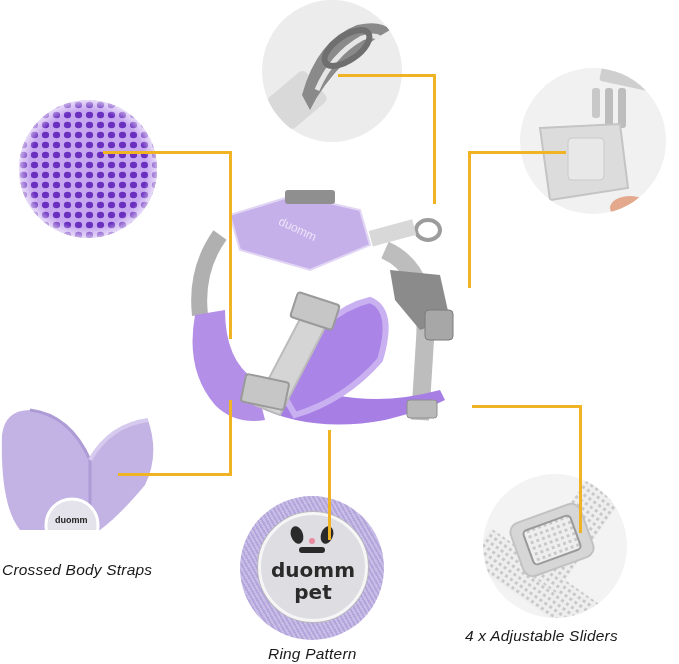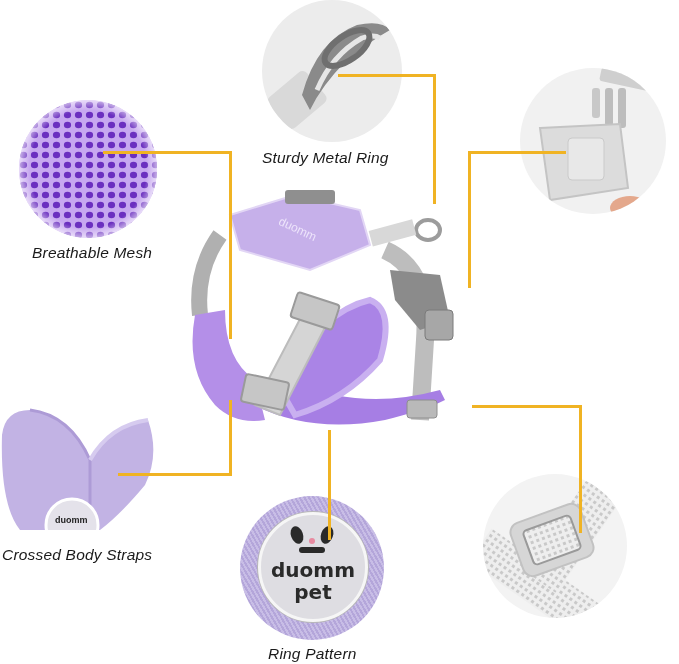--- a/index.html
+++ b/index.html
@@ -25,31 +25,29 @@
         </pattern>
         <radialGradient id="meshfade" cx="50%" cy="50%" r="50%">
           <stop offset="85%" stop-color="#fff" stop-opacity="0"></stop>
           <stop offset="100%" stop-color="#fff" stop-opacity="0.6"></stop>
         </radialGradient>
       </defs>
       <circle cx="70" cy="69" r="69" fill="url(#meshpat)"></circle>
       <circle cx="70" cy="69" r="69" fill="url(#meshfade)"></circle>
     </svg>
   </div>
-  <div class="label" style="left:32px;top:244px;">Breathable Mesh</div>
 
   <div class="circle" style="left:262px;top:0px;width:140px;height:142px;background:#ececec;">
     <svg width="140" height="142" viewBox="0 0 140 142">
       <rect x="10" y="80" width="50" height="40" rx="6" fill="#d9d9d9" transform="rotate(-40 35 100)"></rect>
       <path d="M40 95 Q55 40 95 25 Q120 20 128 30 Q110 40 85 60 Q60 85 48 110 Z" fill="#8a8a8a"></path>
       <path d="M55 90 Q70 55 100 38 Q112 34 118 38" stroke="#e6e6e6" stroke-width="5" fill="none"></path>
       <ellipse cx="85" cy="48" rx="26" ry="12" fill="none" stroke="#6f6f6f" stroke-width="6" transform="rotate(-35 85 48)"></ellipse>
     </svg>
   </div>
-  <div class="label" style="left:262px;top:149px;">Sturdy Metal Ring</div>
 
   <div class="circle" style="left:520px;top:68px;width:146px;height:146px;background:#f1f1f1;">
     <svg width="146" height="146" viewBox="0 0 146 146">
       <rect x="80" y="4" width="50" height="14" rx="3" fill="#cfcfcf" transform="rotate(12 105 11)"></rect>
       <rect x="85" y="20" width="8" height="38" rx="3" fill="#bdbdbd"></rect>
       <rect x="98" y="20" width="8" height="40" rx="3" fill="#bdbdbd"></rect>
       <rect x="72" y="20" width="8" height="30" rx="3" fill="#c8c8c8"></rect>
       <path d="M20 60 L100 56 L108 120 L30 132 Z" fill="#dcdcdc" stroke="#c4c4c4" stroke-width="2"></path>
       <rect x="48" y="70" width="36" height="42" rx="4" fill="#e8e8e8" stroke="#cacaca"></rect>
       <ellipse cx="110" cy="140" rx="20" ry="12" fill="#e4a88c"></ellipse>
@@ -89,21 +87,21 @@
 
   <div style="position:absolute;left:0;top:405px;width:165px;height:125px;overflow:hidden;">
     <svg width="165" height="125" viewBox="0 0 165 125">
       <path d="M2 30 Q5 5 30 5 Q70 10 90 55 Q110 20 148 15 Q160 50 145 80 Q120 110 100 125 L20 125 Q0 100 2 30 Z" fill="#c2b3e4"></path>
       <path d="M30 5 Q70 10 90 55 L90 125" stroke="#ad9bd6" stroke-width="3" fill="none"></path>
       <path d="M90 55 Q110 20 148 15" stroke="#d6cbef" stroke-width="4" fill="none"></path>
       <circle cx="72" cy="120" r="26" fill="#e4e2ea" stroke="#ffffff" stroke-width="3"></circle>
       <text x="55" y="118" font-family="Liberation Sans, sans-serif" font-weight="bold" font-size="9" fill="#222">duomm</text>
     </svg>
   </div>
-  <div class="label" style="left:2px;top:546px;">Crossed Body Straps</div>
+  <div class="label" style="left:2px;top:561px;">Crossed Body Straps</div>
 
   <div class="circle" style="left:240px;top:496px;width:144px;height:144px;background:repeating-linear-gradient(60deg,#c8bde6 0 2px,#b4a6da 2px 4px);">
     <div style="position:absolute;left:18px;top:16px;width:104px;height:104px;border-radius:50%;background:#dedde2;border:3px solid #f6f6f6;box-shadow:0 0 0 1px #b8b8b8;">
       <svg width="104" height="104" viewBox="0 0 104 104" style="position:absolute;left:0;top:0;">
         <ellipse cx="36" cy="20" rx="6" ry="9" fill="#2a2a2a" transform="rotate(-20 36 20)"></ellipse>
         <ellipse cx="66" cy="20" rx="6" ry="9" fill="#2a2a2a" transform="rotate(20 66 20)"></ellipse>
         <circle cx="51" cy="26" r="3" fill="#e88aa0"></circle>
         <rect x="38" y="32" width="26" height="6" rx="3" fill="#2a2a2a"></rect>
         <text x="52" y="62" text-anchor="middle" font-family="DejaVu Sans, sans-serif" font-weight="bold" font-size="20" fill="#2a2a2a">duomm</text>
         <text x="52" y="84" text-anchor="middle" font-family="DejaVu Sans, sans-serif" font-weight="bold" font-size="20" fill="#2a2a2a">pet</text>
@@ -119,20 +117,21 @@
           <rect width="6" height="6" fill="#eeeeee"></rect>
           <rect width="3" height="3" fill="#c9c9c9"></rect>
         </pattern>
       </defs>
       <rect x="10" y="10" width="40" height="150" fill="url(#webbing)" transform="rotate(-55 72 72)"></rect>
       <rect x="60" y="-40" width="40" height="150" fill="url(#webbing)" transform="rotate(35 72 72)"></rect>
       <rect x="32" y="38" width="74" height="56" rx="10" fill="#d6d6d6" stroke="#c2c2c2" stroke-width="2" transform="rotate(-20 69 66)"></rect>
       <rect x="44" y="48" width="50" height="36" rx="4" fill="url(#webbing)" stroke="#9a9a9a" stroke-width="2" transform="rotate(-20 69 66)"></rect>
     </svg>
   </div>
+  <div class="label" style="left:465px;top:627px;">4 x Adjustable Sliders</div>
 
   <div class="line" style="left:103px;top:151px;width:128px;height:3px;"></div>
   <div class="line" style="left:229px;top:151px;width:3px;height:188px;"></div>
 
   <div class="line" style="left:338px;top:74px;width:97px;height:3px;"></div>
   <div class="line" style="left:433px;top:74px;width:3px;height:130px;"></div>
 
   <div class="line" style="left:469px;top:151px;width:97px;height:3px;"></div>
   <div class="line" style="left:468px;top:151px;width:3px;height:137px;"></div>
 

